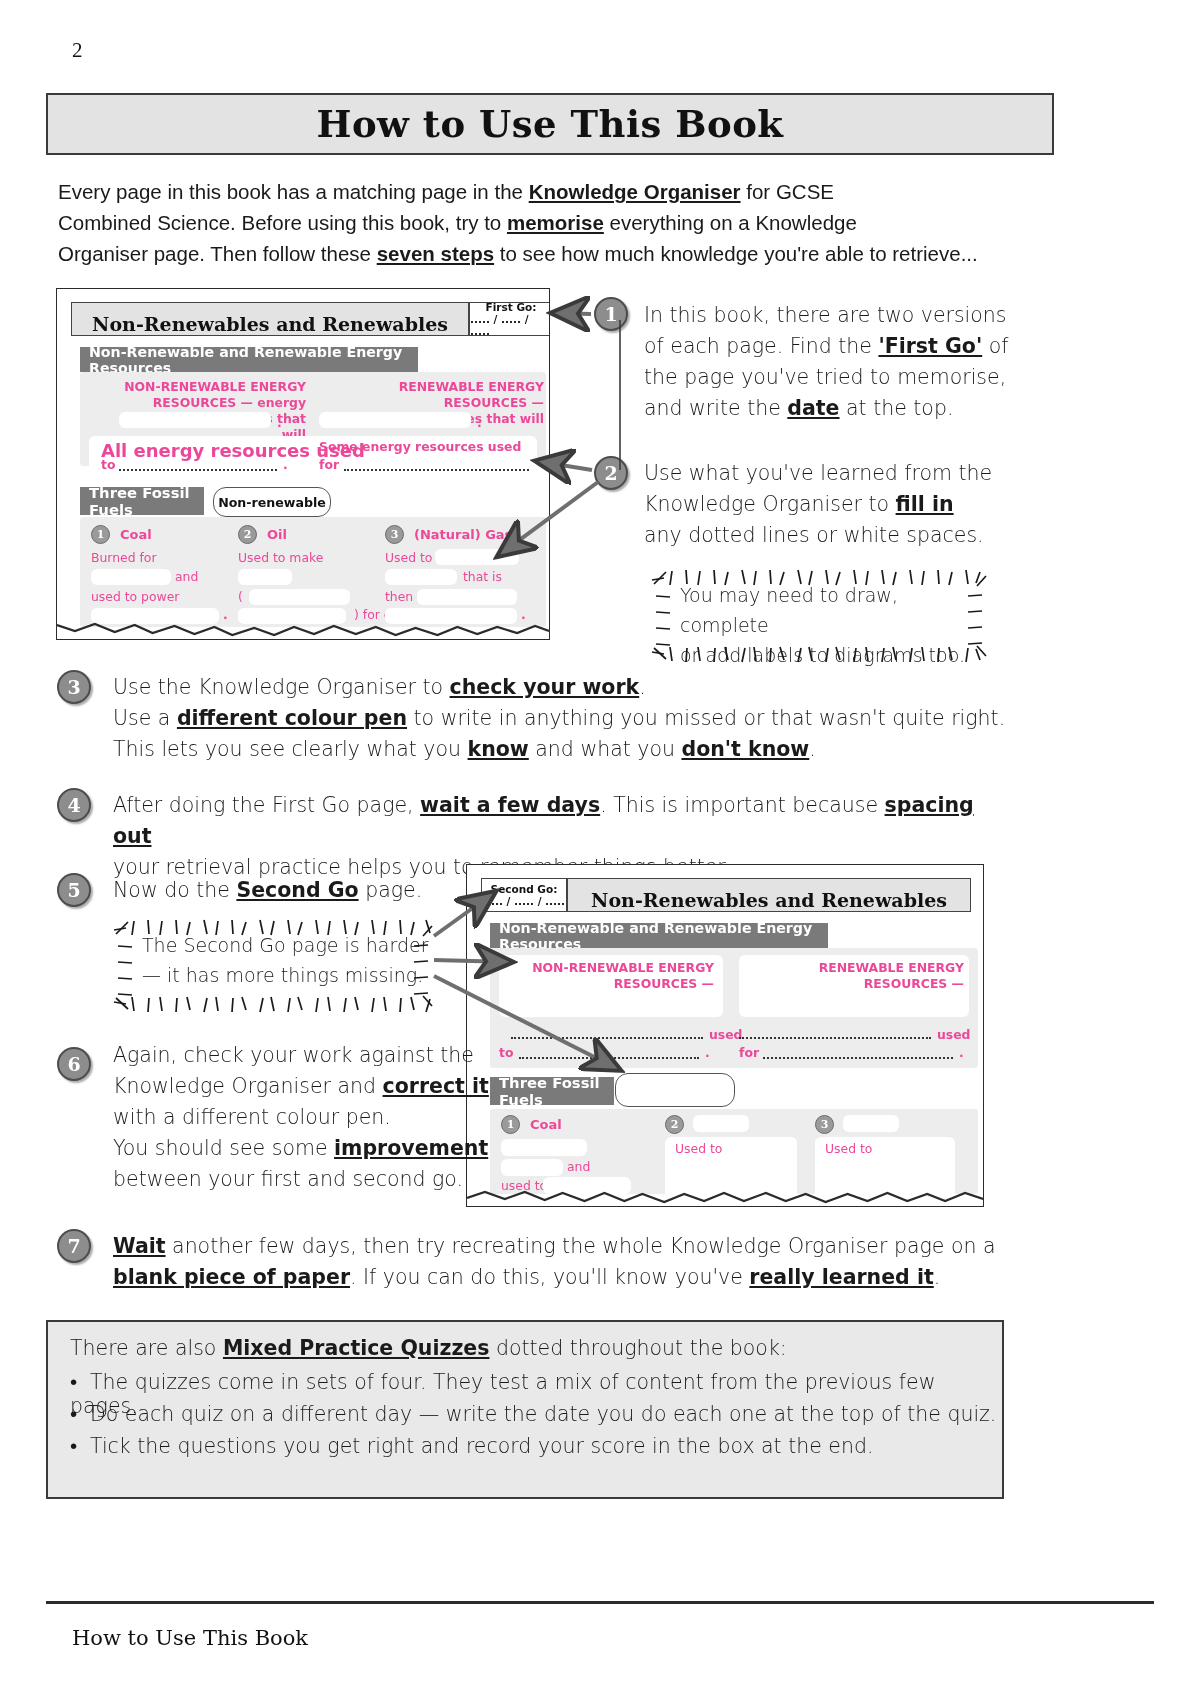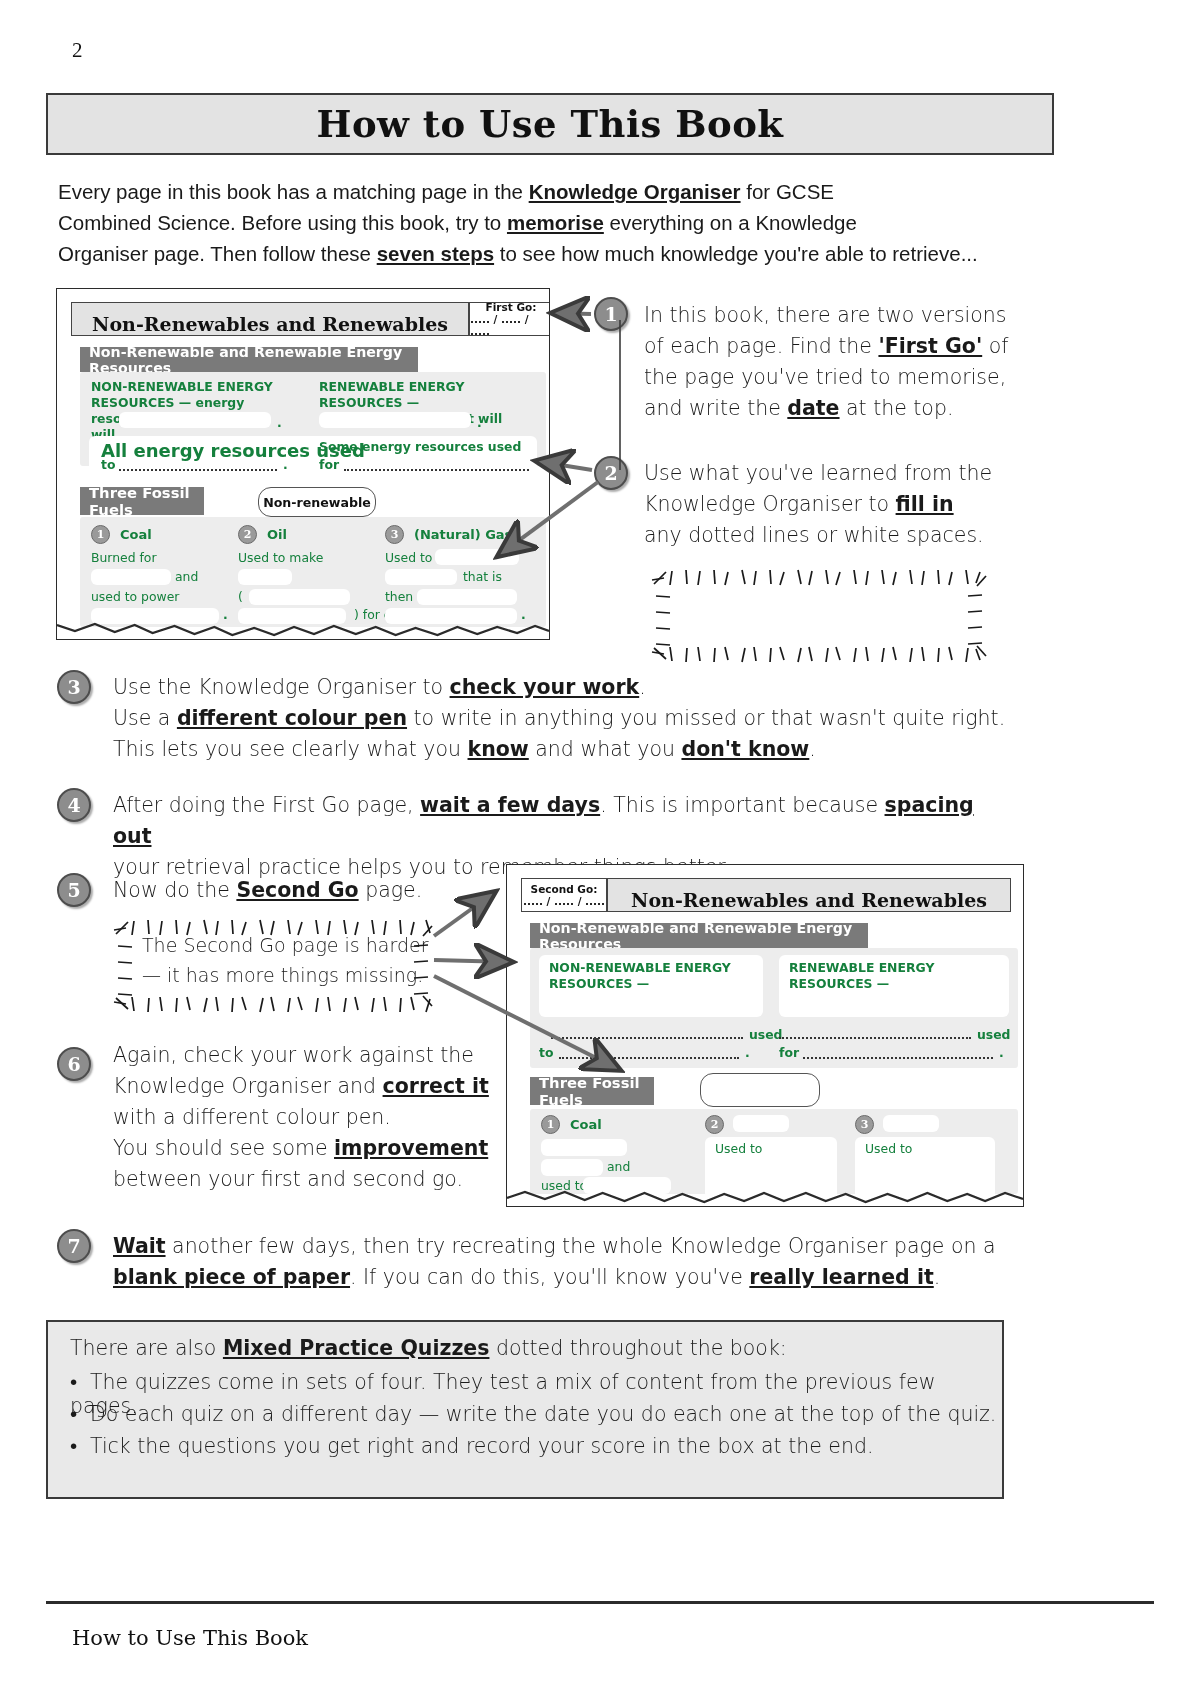--- a/index.html
+++ b/index.html
@@ -47,25 +47,25 @@
      font-family:"DejaVu Serif",serif;font-weight:bold;color:#111;}
   .gobox{position:absolute;background:#fff;border:1.6px solid #444;box-sizing:border-box;
      display:flex;flex-direction:column;align-items:center;justify-content:center;
      font-family:"DejaVu Sans",sans-serif;font-weight:bold;line-height:1.15;color:#111;}
   .secthead{position:absolute;background:#7a7a7a;color:#fff;
      font-family:"DejaVu Sans",sans-serif;font-weight:bold;
      display:flex;align-items:center;padding:0 9px;box-sizing:border-box;}
   .greyfield{position:absolute;background:#ededed;border-radius:3px;}
   .whitefield{position:absolute;background:#fff;border-radius:6px;}
   .wlabel{position:absolute;font-family:"DejaVu Sans",sans-serif;font-weight:bold;
-     color:#15803d;line-height:1.28;}
+     color:#ec4899;line-height:1.28;text-align:right;}
   .dots{position:absolute;border-bottom:2.2px dotted #333;}
   .pill{position:absolute;background:#fff;border:1.7px solid #555;border-radius:13px;
      display:flex;align-items:center;justify-content:center;
-     font-family:"DejaVu Sans",sans-serif;font-weight:bold;color:#111;margin-left:45px;}
+     font-family:"DejaVu Sans",sans-serif;font-weight:bold;color:#111;}
   .numdot{position:absolute;width:19px;height:19px;border-radius:50%;background:#9a9a9a;
      border:1.4px solid #6a6a6a;box-sizing:border-box;color:#fff;
      font-family:"DejaVu Serif",serif;font-weight:bold;font-size:11px;
      display:flex;align-items:center;justify-content:center;}
 
   
   .tickbox{position:absolute;}
   .tickbox .tb-text{position:absolute;left:34px;top:14px;
      font-family:"DejaVu Sans",sans-serif;font-size:19px;line-height:30px;
      color:#1a1a1a;font-weight:300;}
@@ -291,20 +291,24 @@
           <path d="M250,94 L247,81"></path>
           <path d="M264,96 L266,82"></path>
         <path d="M278,95 L276,81"></path>
           <path d="M292,96 L293,82"></path>
           <path d="M306,94 L303,81"></path>
         <path d="M320,96 L322,82"></path>
           <path d="M334,94 L330,83"></path>
           <path d="M340,90 L331,80"></path>
       </g>
     </svg>
+    <div class="tb-text">
+      <span>You may need to draw, complete</span><br>
+      <span>or add labels to diagrams too.</span>
+    </div>
   </div>
 
   <div class="circ" style="left:57px;top:670px;">
     <span>3</span>
     </div>
   <div class="steptext" style="left:113px;top:672px;width:900px;">
     <span>Use the Knowledge Organiser to </span><span class="ub">check your work</span><span>.</span><br>
     <span>Use a </span><span class="ub">different colour pen</span><span> to write in anything you missed or that wasn't quite right.</span><br>
     <span>This lets you see clearly what you </span><span class="ub">know</span><span> and what you </span><span class="ub">don't know</span><span>.</span>
   </div>
@@ -386,21 +390,21 @@
         <path d="M318,96 L322,83"></path>
           <path d="M324,90 L315,80"></path>
       </g>
     </svg>
     <div class="tb-text">
       <span>The Second Go page is harder</span><br>
       <span>— it has more things missing.</span>
     </div>
   </div>
 
-  <div class="sheet" style="left:506px;top:864px;width:518px;height:343px;">
+  <div class="sheet" style="left:466px;top:864px;width:518px;height:343px;">
 
     <div class="gobox" style="left:14px;top:13px;width:86px;height:34px;">
       <span style="font-size:10.5px">Second Go:</span>
       <span style="font-size:10.5px">..... / ..... / .....</span>
     </div>
     <div class="wtitlebar" style="left:100px;top:13px;width:404px;height:34px;font-size:19px;">
       <span>Non-Renewables and Renewables</span>
     </div>
 
     <div class="secthead" style="left:23px;top:58px;width:338px;height:25px;font-size:14.2px;">

